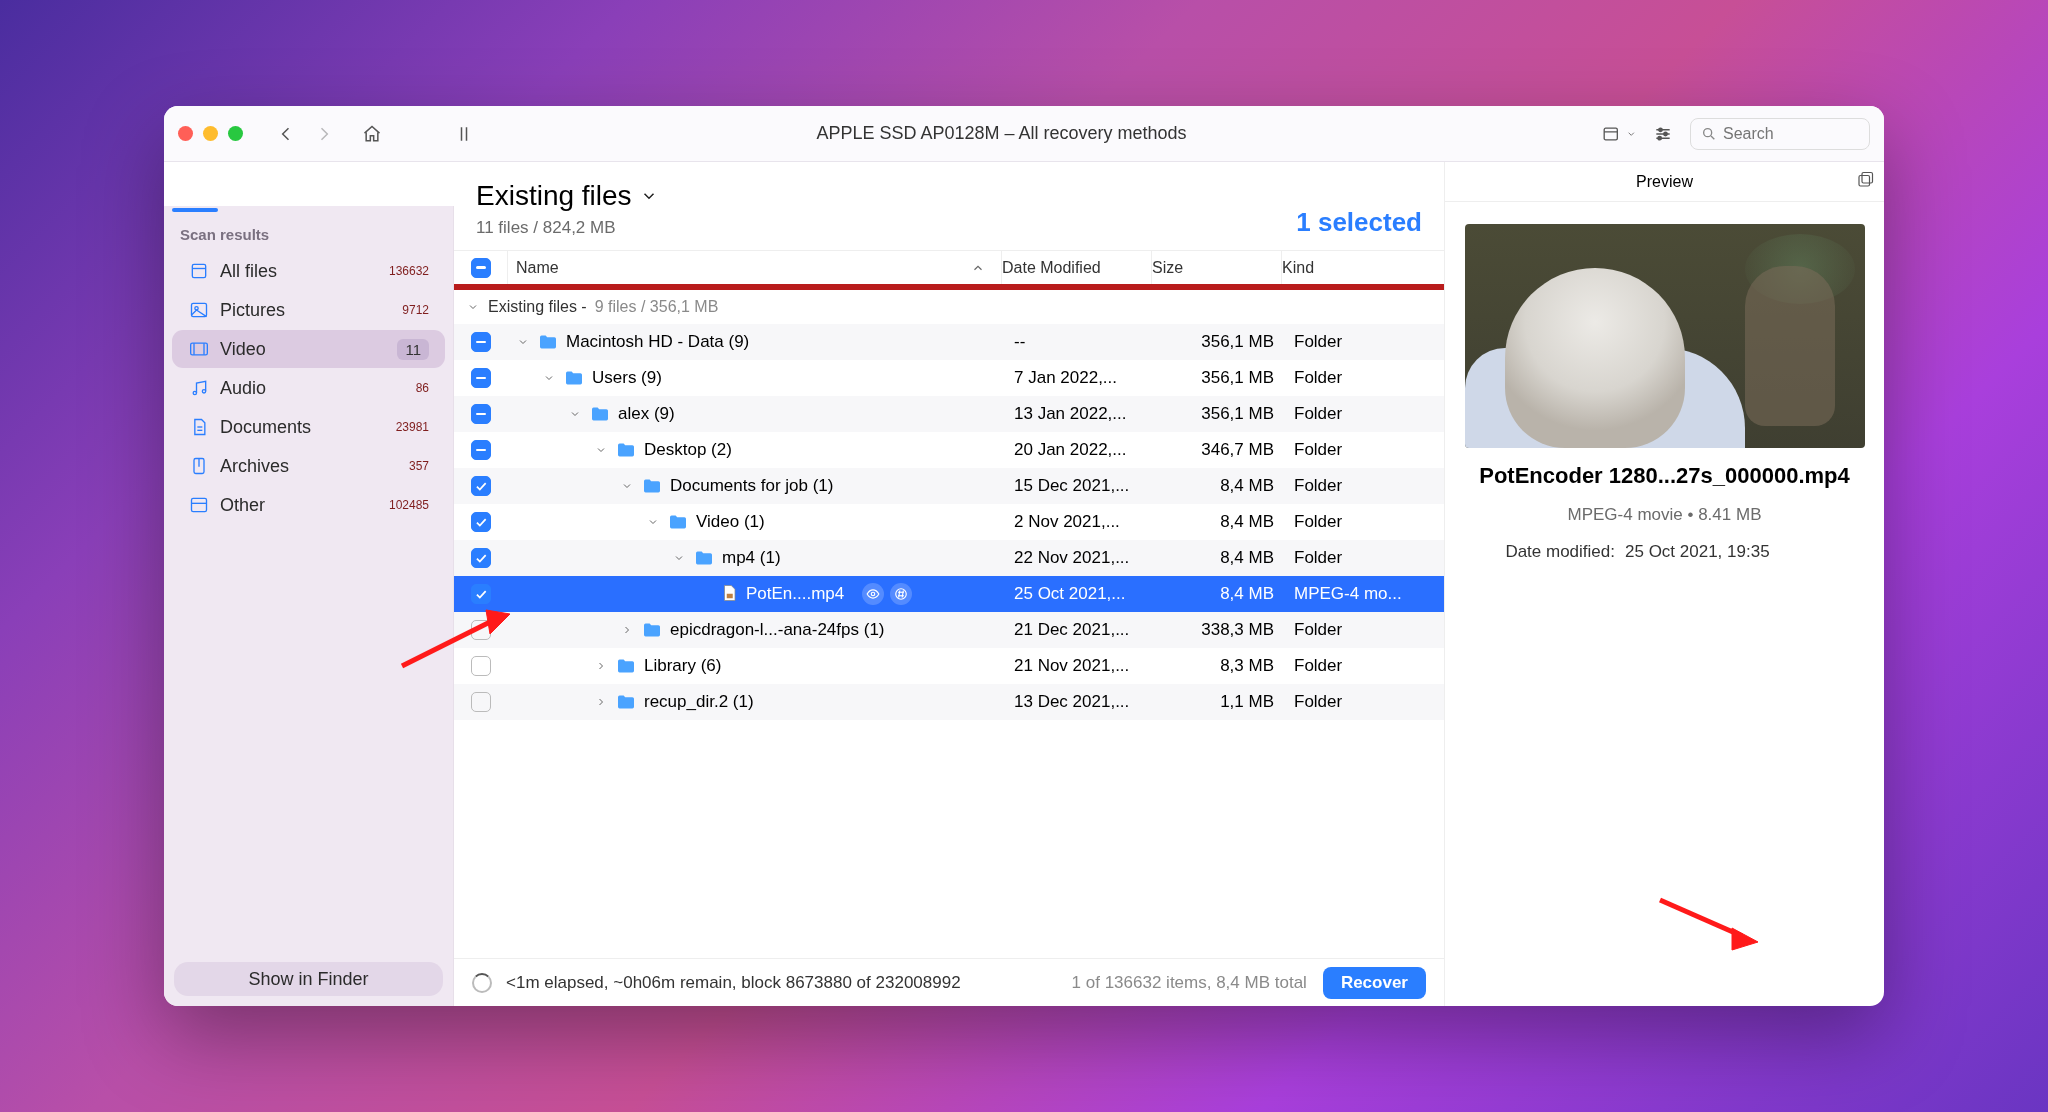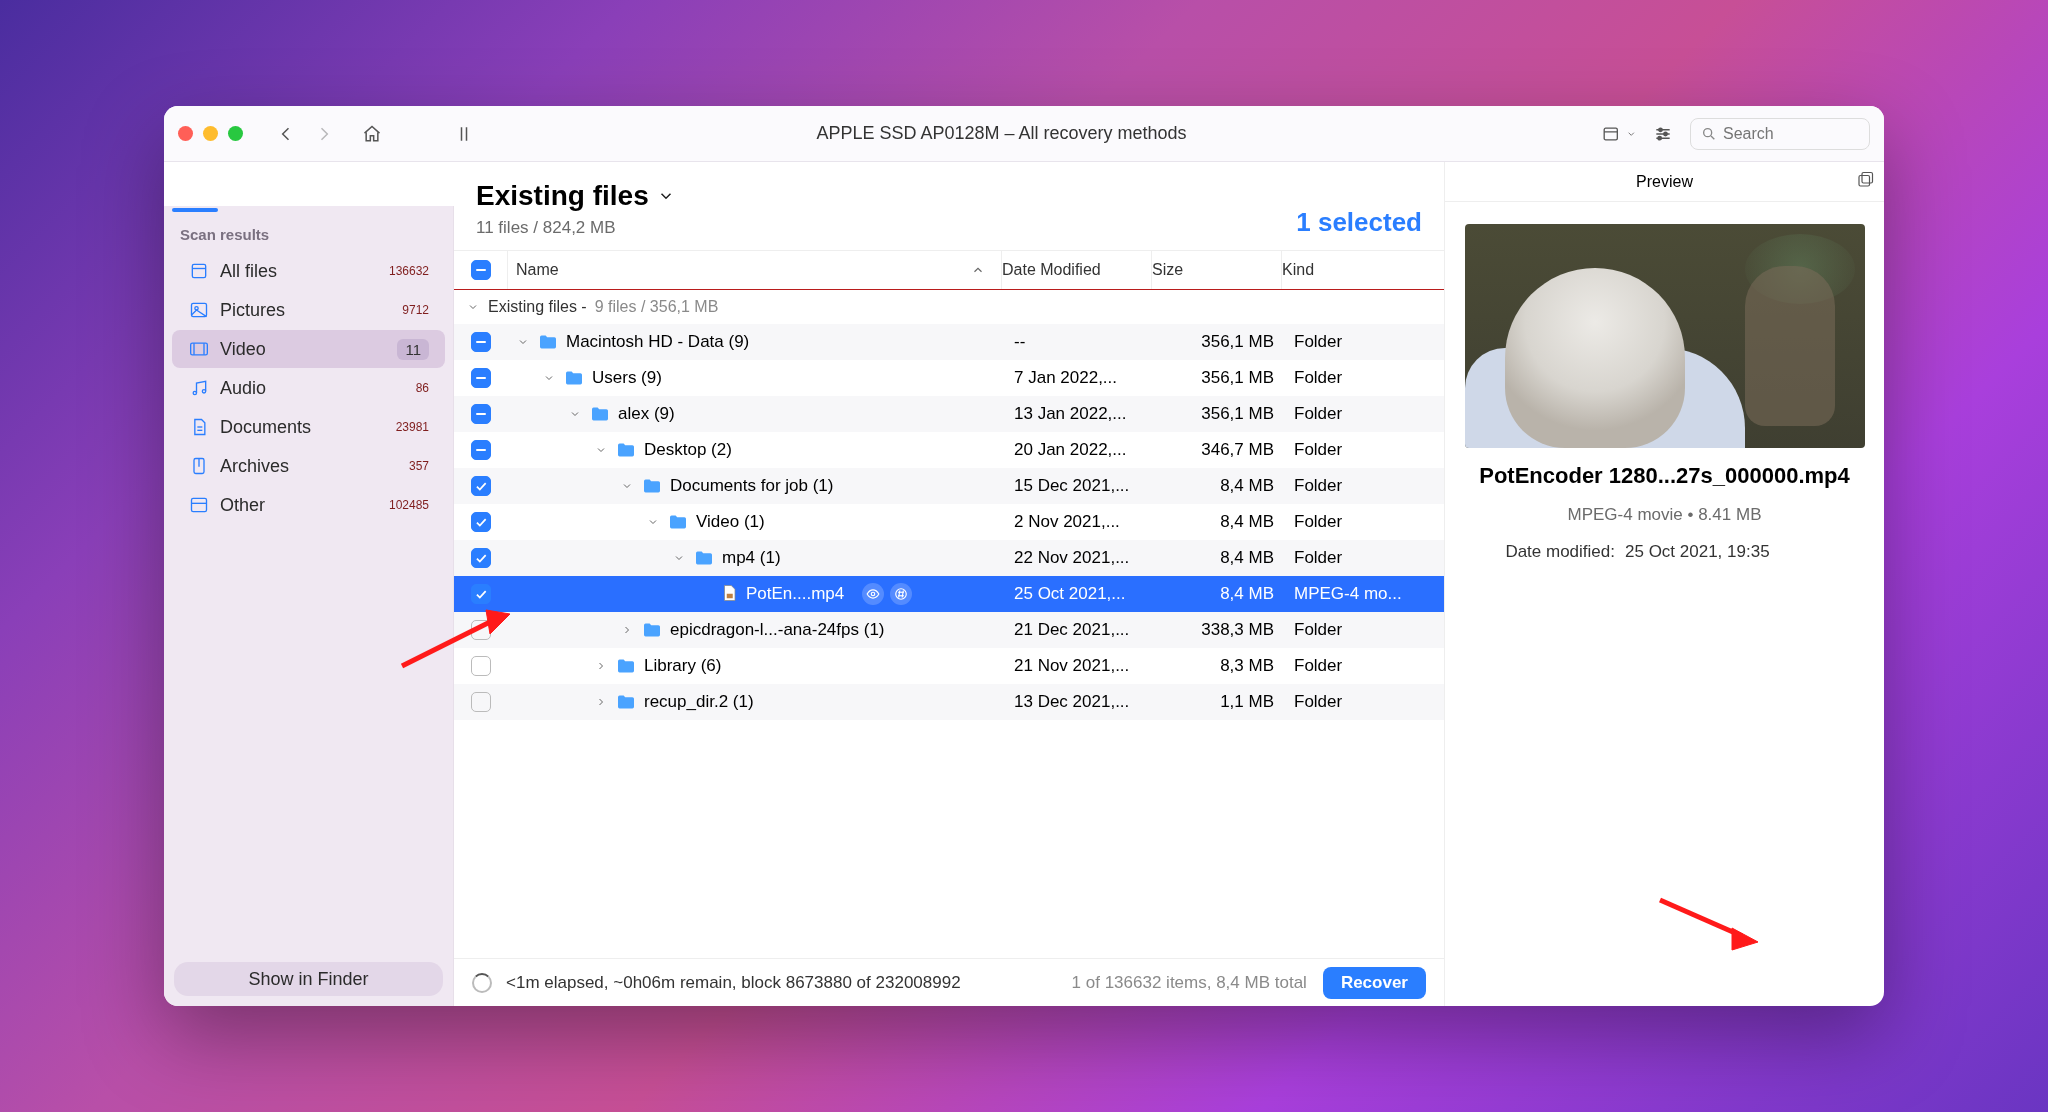--- a/index.html
+++ b/index.html
@@ -45,42 +45,42 @@
     padding-top:2px;
     display:flex; flex-direction:column;margin-top:44px;
   }
   .sb-header{ font-size:15px; color:#7a7080; font-weight:600; padding: 14px 16px 8px}
   .sb-item{
     display:flex; align-items:center; height:38px;
     padding:0 16px; font-size:18px; color:#2b2b2b;
     border-radius:8px; margin: 1px 8px;
     justify-content:space-between;
   }
-  .sb-item.selected{ background:#dccbe1; }
+  .sb-item.selected{ background:#dccbe1;border-radius:11px; }
   .sb-left{display:flex;align-items:center;gap:10px}
   .sb-icon{width:22px;height:22px;display:flex;align-items:center;justify-content:center}
   .sb-icon svg{width:20px;height:20px;stroke:#2a7eff;fill:none;stroke-width:1.6}
   .sb-count{font-size:12px;color:#7f1d1d}
   .sb-item.selected .sb-count{
     background:#335cff22;color:#333;border-radius:6px;padding:2px 8px;font-size:15px;background:#c9b6d4;
   }
   .sidebar .tab-indicator{height:4px;width:46px;background:#2a7eff;border-radius:2px;margin-left:8px}
   .sidebar-footer{margin-top:auto;padding:10px}
   .show-finder{width:100%;height:34px;border:none;border-radius:14px;background:#e3d7e8;font-size:18px;color:#2b2b2b}
 
   
   .main{ flex:1; display:flex; overflow:hidden;}
   .list-area{flex:1;display:flex;flex-direction:column;overflow:hidden}
   .list-header{padding:18px 22px 12px; display:flex;align-items:flex-end;justify-content:space-between}
-  .h-title{font-size:28px;font-weight:700;display:flex;align-items:center;gap:8px}
+  .h-title{font-size:28px;font-weight:400;display:flex;align-items:center;gap:8px}
   .h-title svg{width:18px;height:18px;stroke:#222;fill:none;stroke-width:2}
   .h-sub{font-size:17px;color:#6b6b6b;margin-top:6px}
   .selected-count{font-size:26px;font-weight:600;color:#2a7eff}
 
-  .columns{display:flex;align-items:center;height:40px;border-top:1px solid #eee;border-bottom:1px solid #b91c1c;font-size:16px;color:#333;padding-right:12px}
+  .columns{display:flex;align-items:center;height:40px;border-top:1px solid #eee;border-bottom:6px solid #b91c1c;font-size:16px;color:#333;padding-right:12px}
   .col-check{width:54px;display:flex;justify-content:center}
   .col-name{flex:1;padding-left:8px}
   .col-date{width:150px}
   .col-size{width:130px;text-align:right;padding-right:20px}
   .col-kind{width:150px}
   .sort-ind{width:14px;height:14px;display:inline-block;margin-left:auto;margin-right:16px}
   .col{border-right:1px solid #eee;height:100%;display:flex;align-items:center}
   .chk{width:20px;height:20px;border-radius:5px;border:1.5px solid #bbb;display:flex;align-items:center;justify-content:center}
   .chk.minus{background:#2a7eff;border-color:#2a7eff}
   .chk.minus::after{content:"";width:10px;height:2.5px;background:#fff;border-radius:2px}

